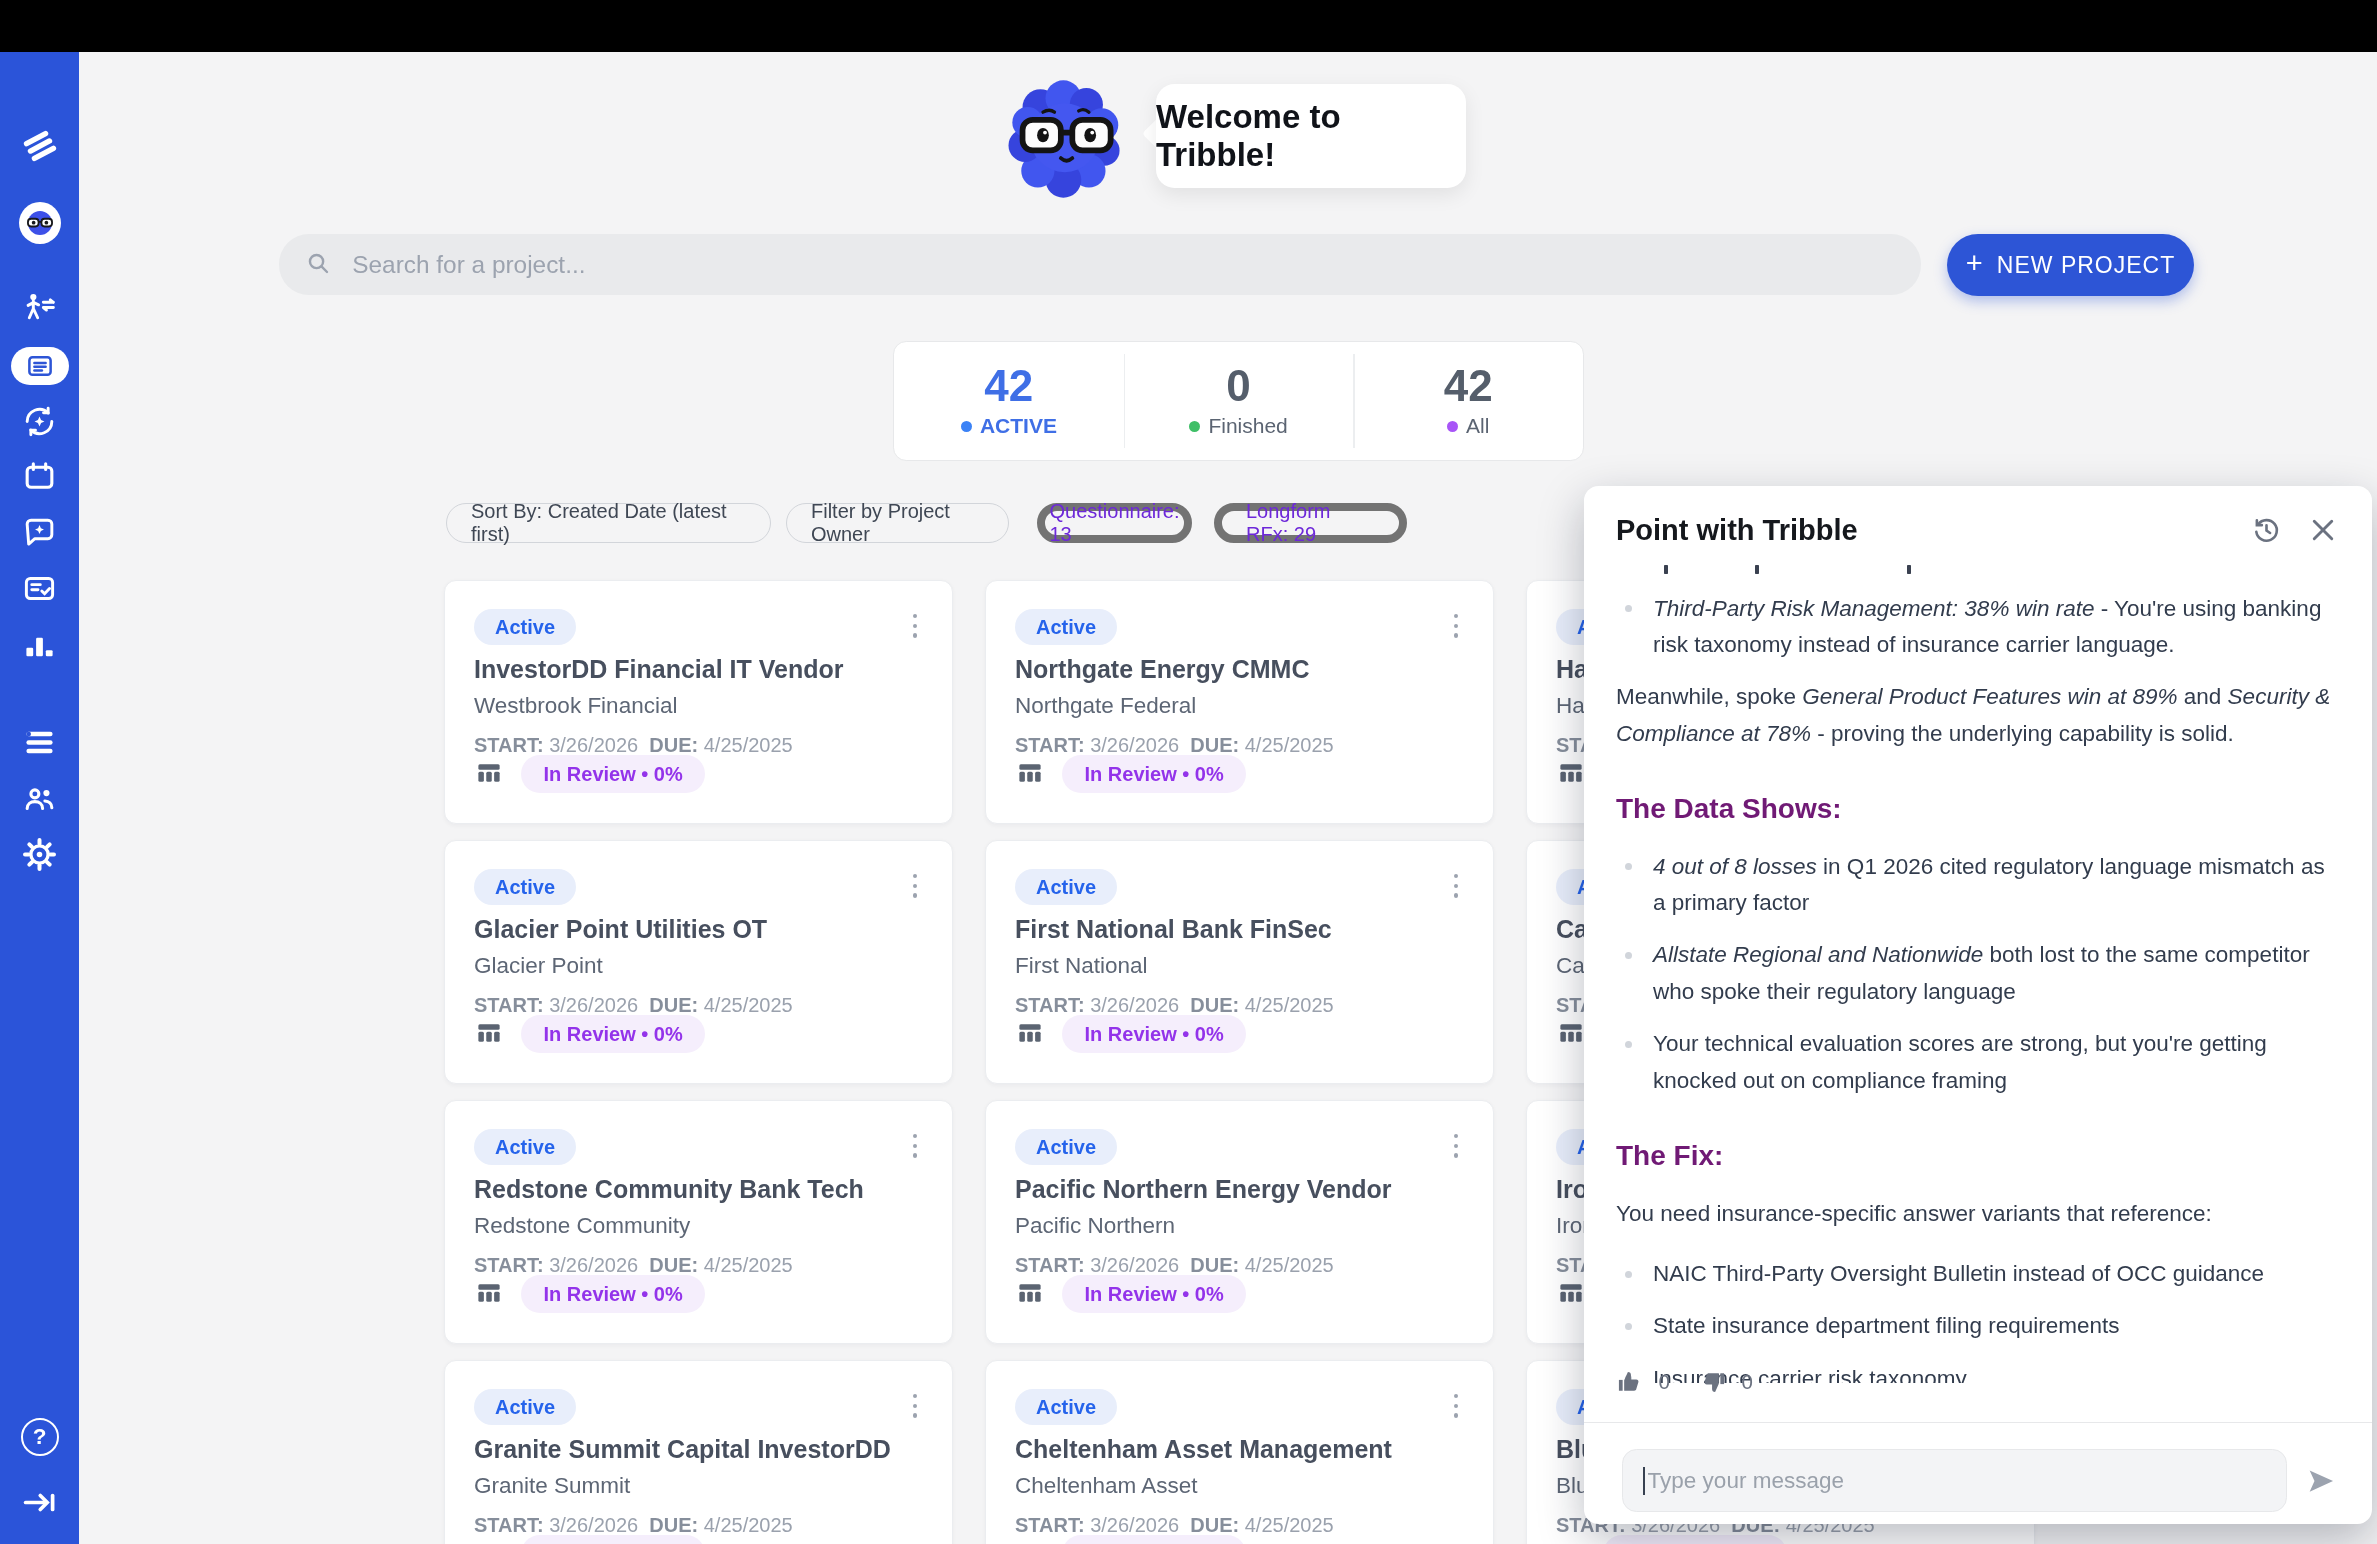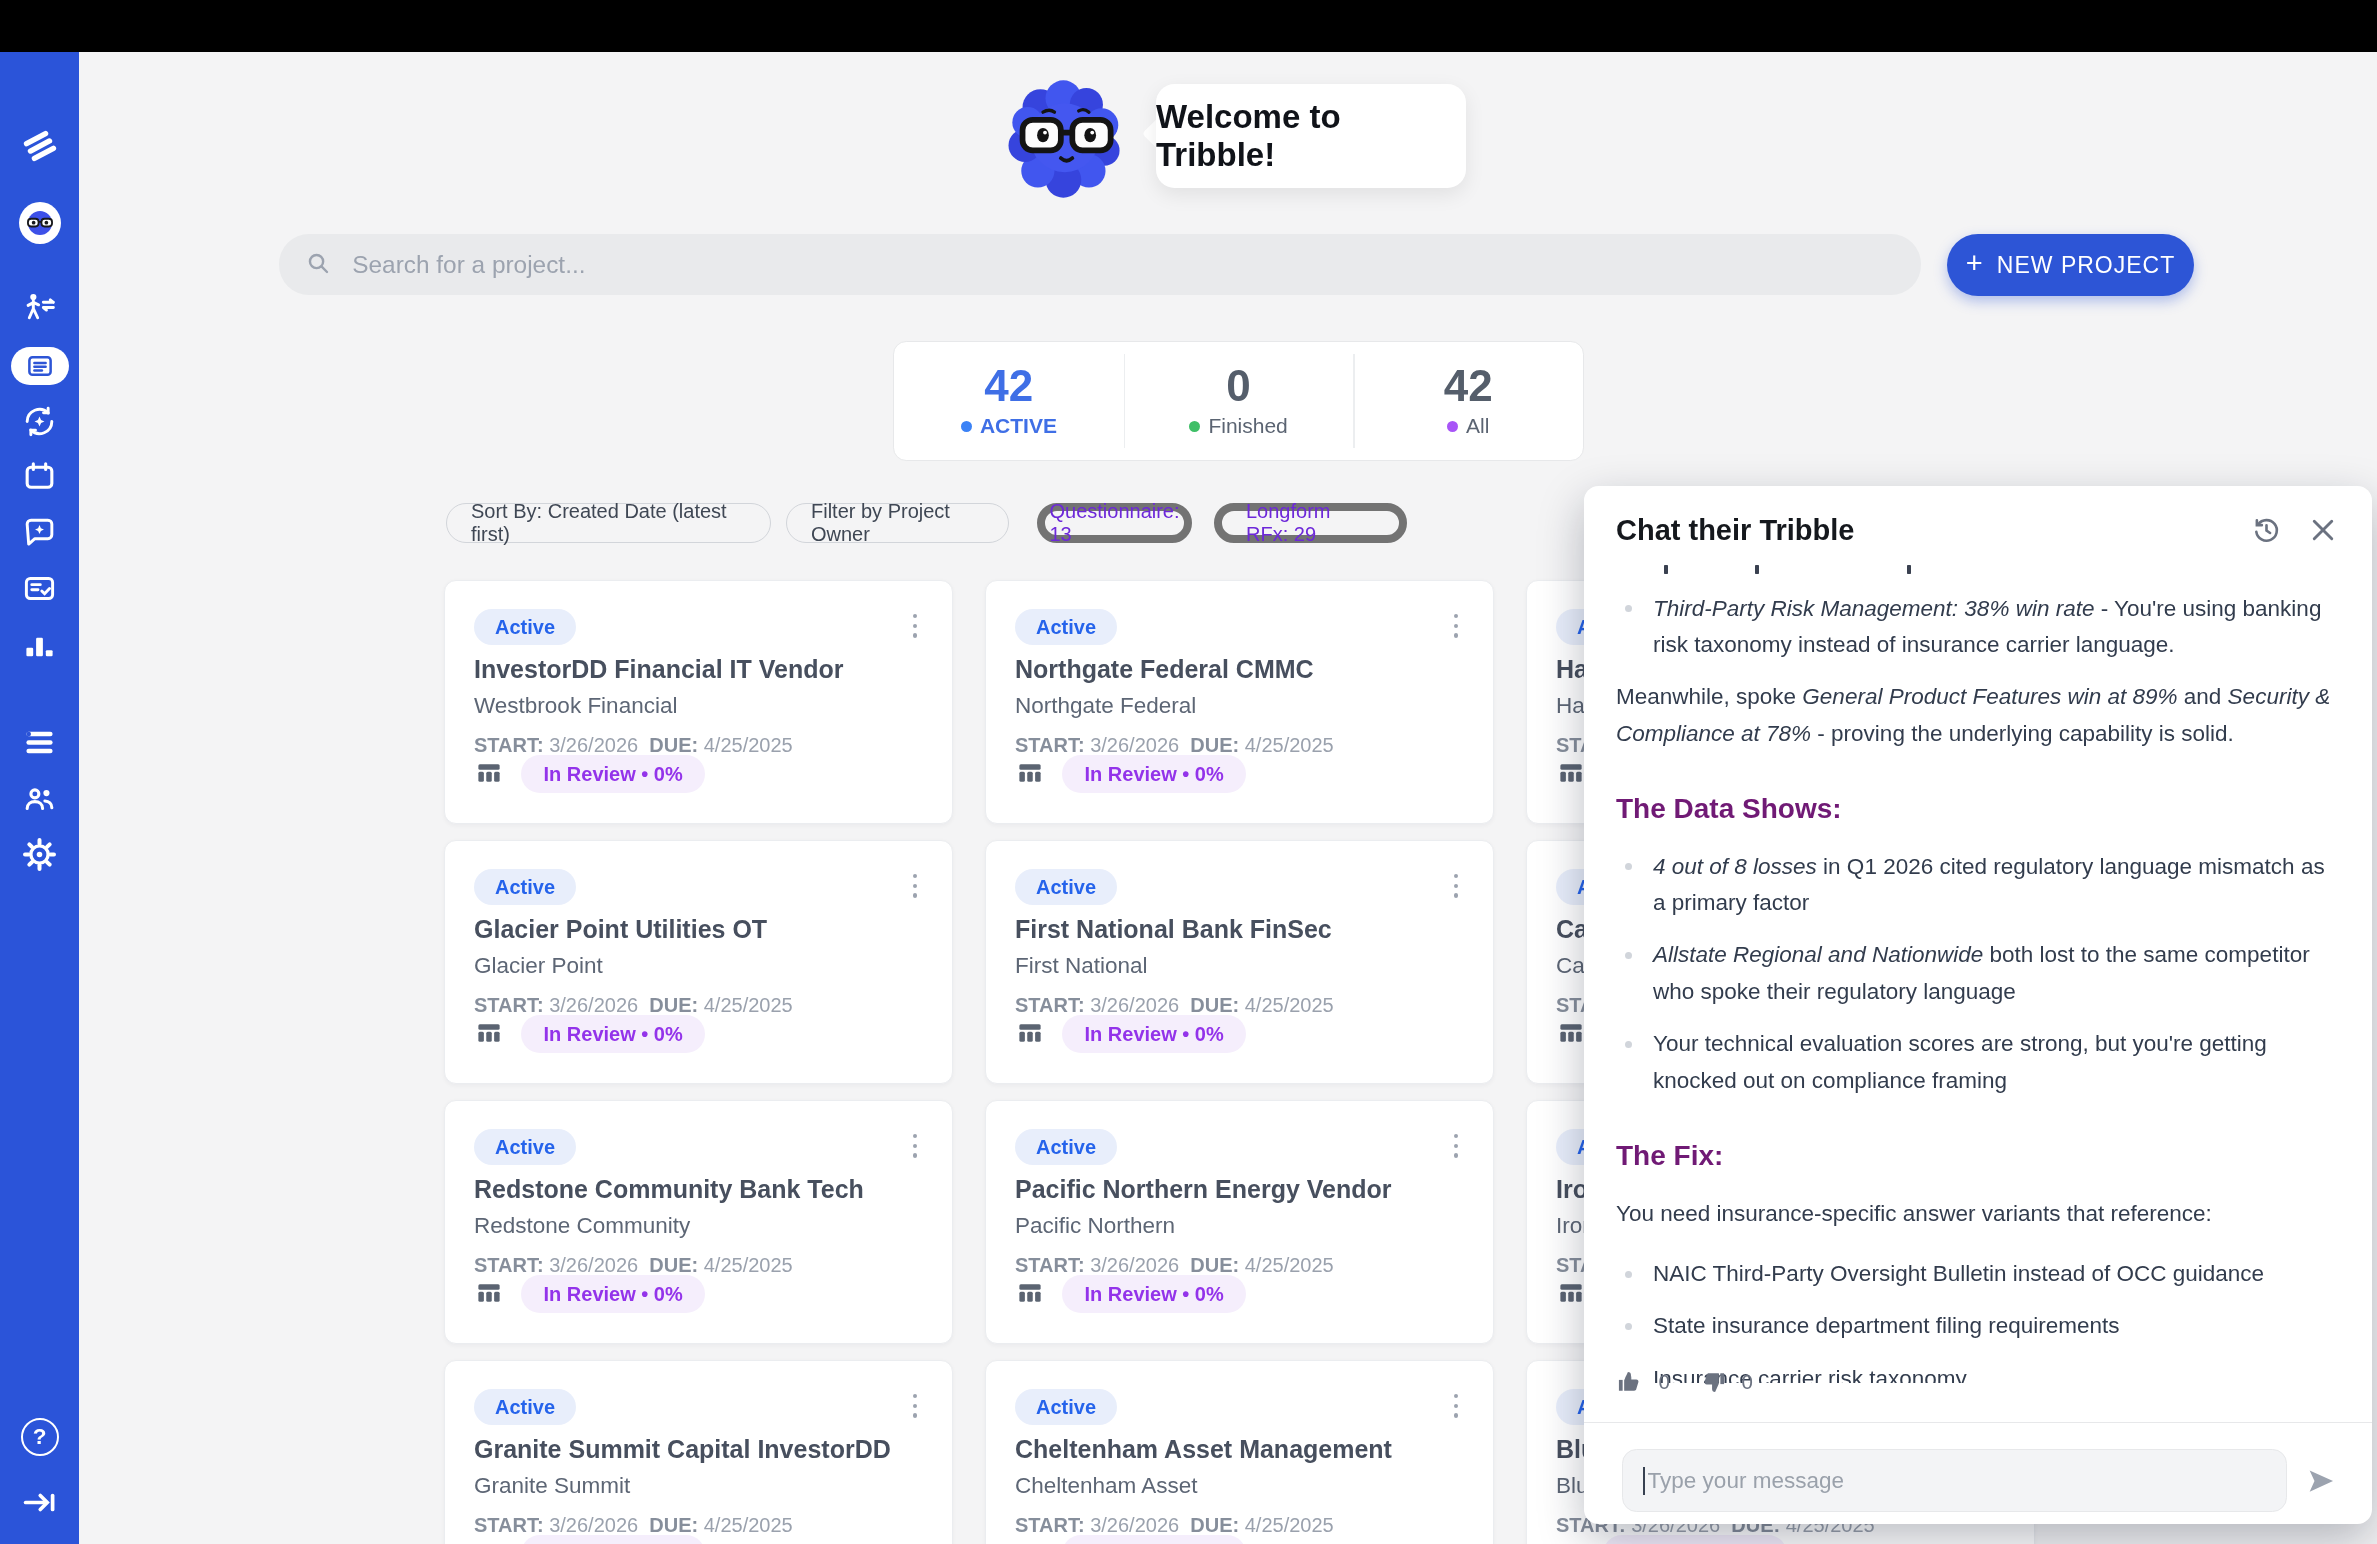--- a/index.html
+++ b/index.html
@@ -315,21 +315,21 @@
 
   <div class="card">
     <div class="badge">
         <span class="b-label">Active</span>
       </div>
     <div class="kebab">
         <i></i>
         <i></i>
         <i></i>
       </div>
-    <div class="card-title">Northgate Federal CMMC</div>
+    <div class="card-title">Northgate Energy CMMC</div>
     <div class="card-sub">Northgate Federal</div>
     <div class="card-dates">
       <b class="d-start-label">START:</b> <span class="d-start">3/26/2026</span>&nbsp;&nbsp;<b class="d-due-label">DUE:</b> <span class="d-due">4/25/2025</span>
     </div>
     <div class="card-foot">
       <span>
         <svg width="30" height="30" viewBox="0 0 24 24" fill="#5b6472">
           <rect x="3.5" y="5" width="17" height="4.4" rx="1.2"></rect>
           <rect x="3.5" y="11" width="4.4" height="8" rx="1.2"></rect>
             <rect x="9.8" y="11" width="4.4" height="8" rx="1.2"></rect>
@@ -606,21 +606,21 @@
             <rect x="16.1" y="11" width="4.4" height="8" rx="1.2"></rect>
         </svg>
       </span>
       <span class="status-pill">In Review • 0%</span>
     </div>
   </div>
 </div>
 
 <div id="chat-panel" class="abs">
   <div id="chat-header">
-    <div id="chat-title">Chat their Tribble</div>
+    <div id="chat-title">Point with Tribble</div>
     <div class="chat-hic">
       <svg width="33" height="33" viewBox="0 0 24 24" fill="none" stroke="#6b7280" stroke-width="1.9" stroke-linecap="round">
         <path d="M4.6 13a7.5 7.5 0 1 0 1.3-5.4"></path>
           <path d="M5 4.5v3.6h3.6"></path>
         <path d="M12 8.2V12l2.6 1.8"></path>
       </svg>
     </div>
     <div class="chat-hic">
       <svg width="30" height="30" viewBox="0 0 24 24" stroke="#6b7280" stroke-width="2.3" stroke-linecap="round">
         <line x1="5" y1="5" x2="19" y2="19"></line>

